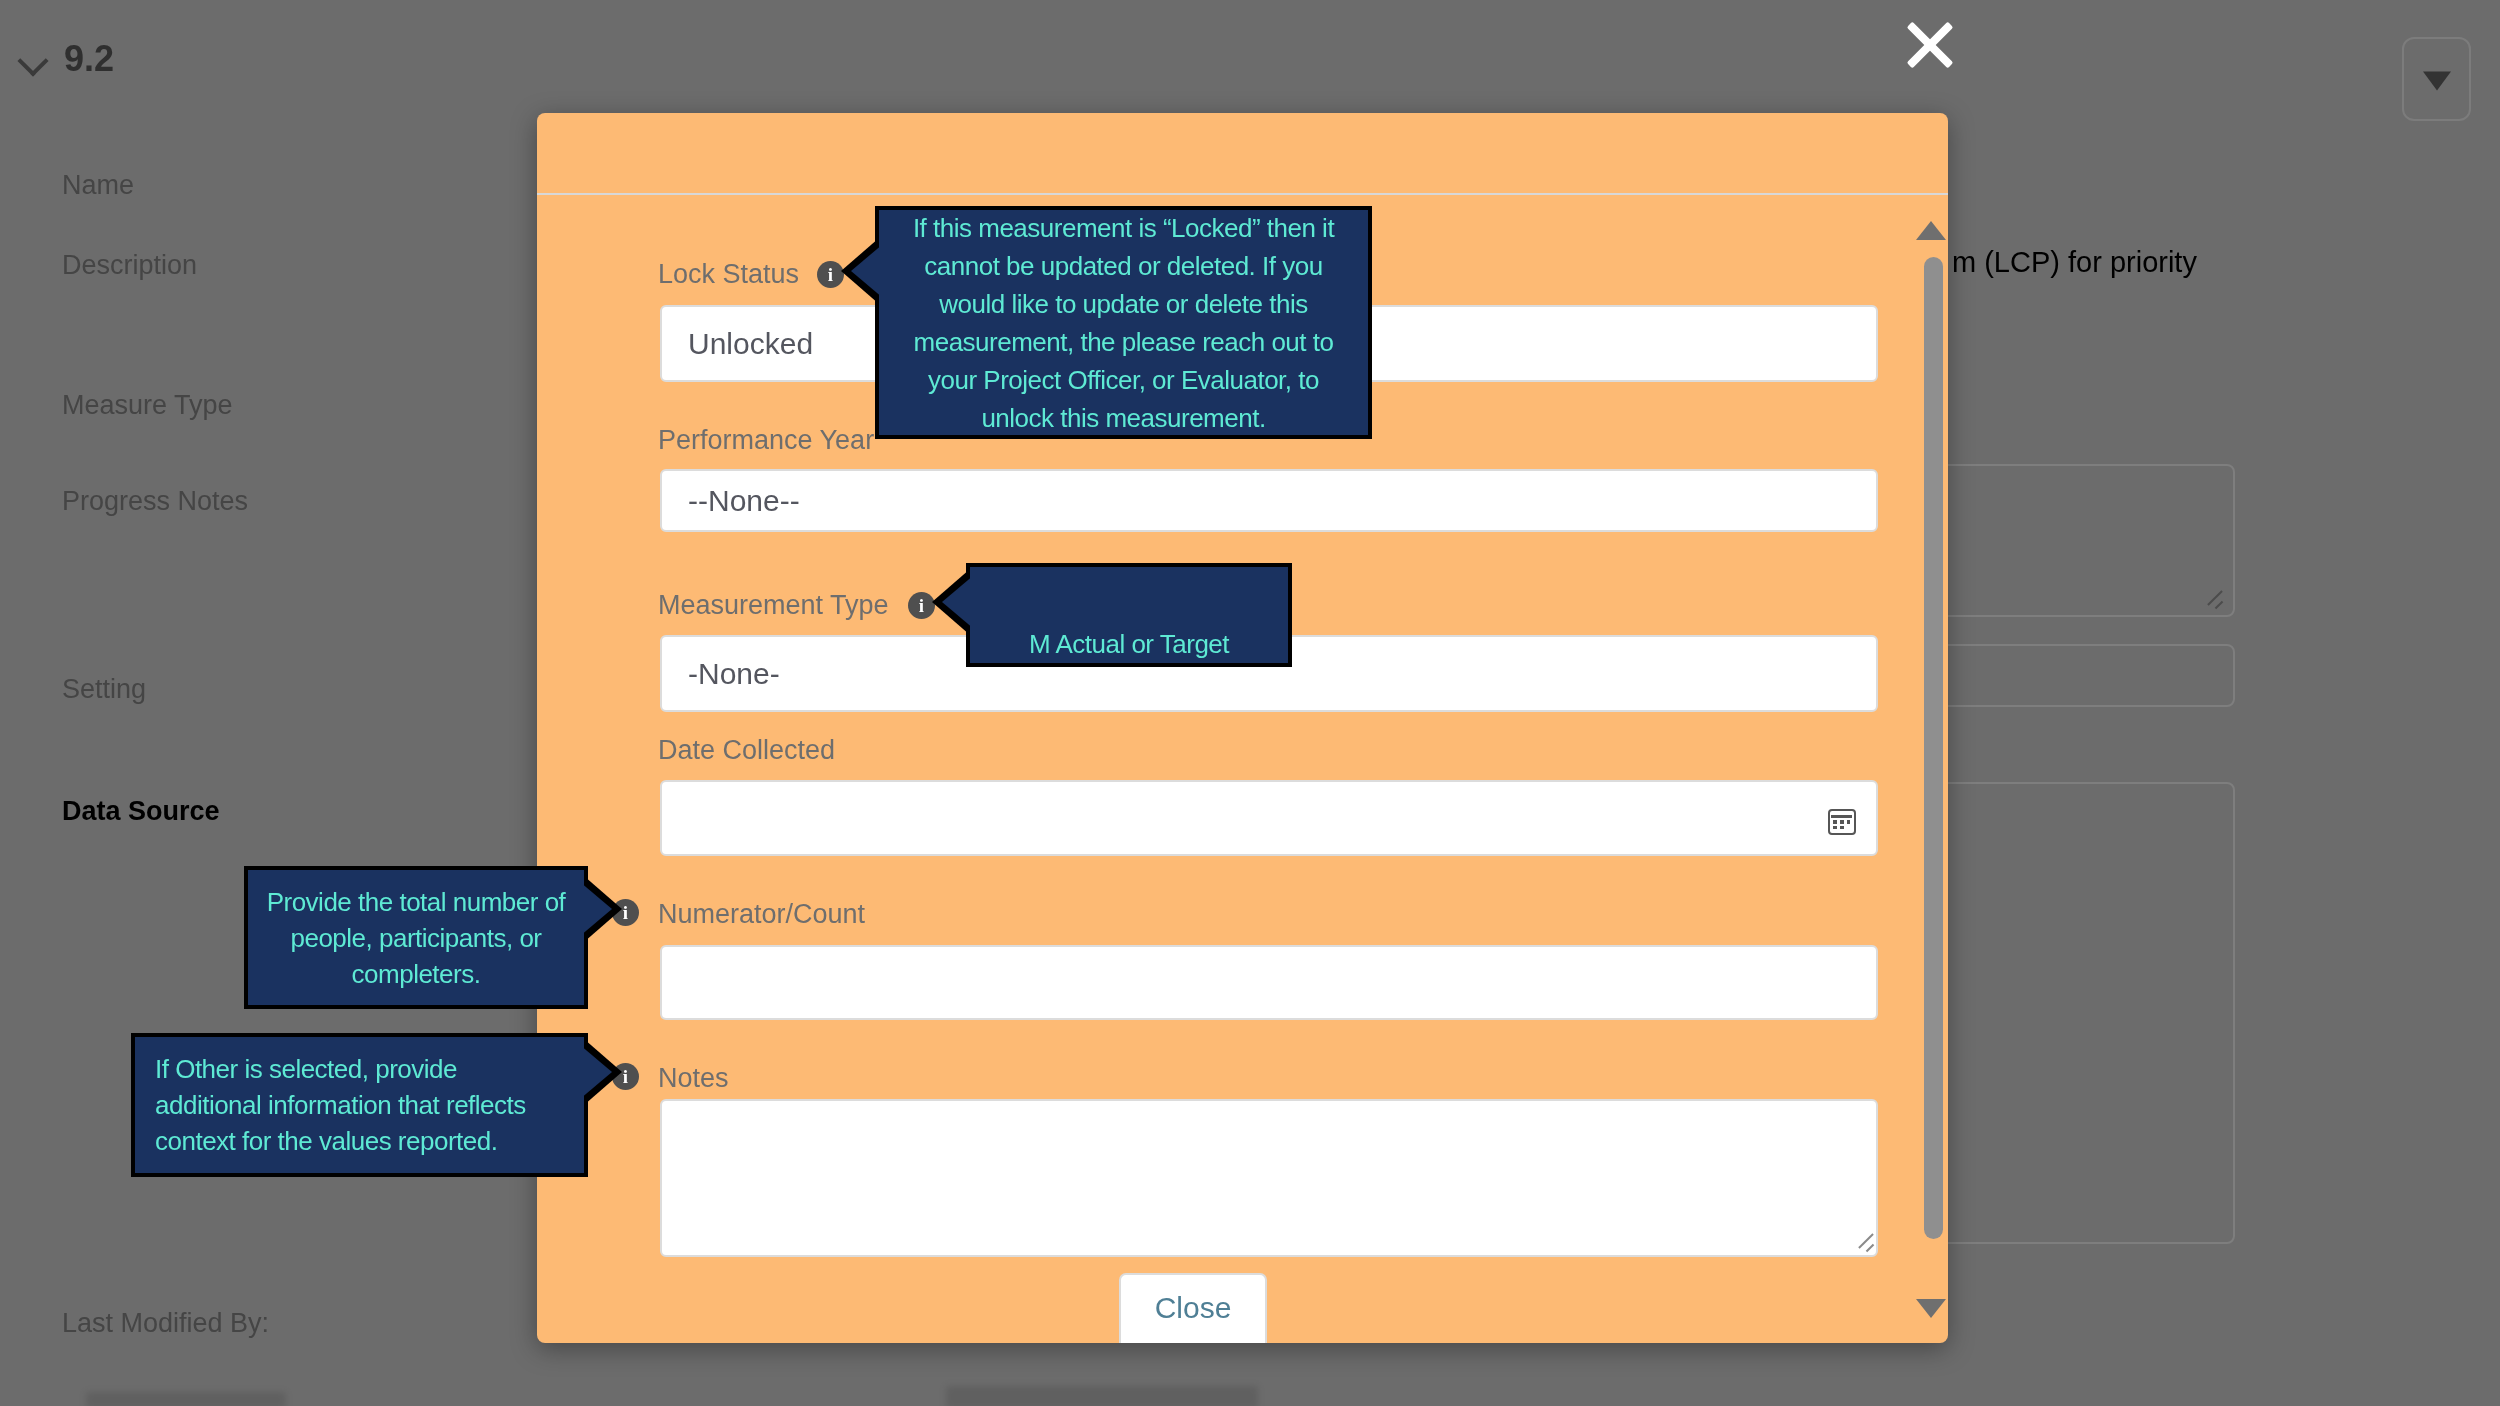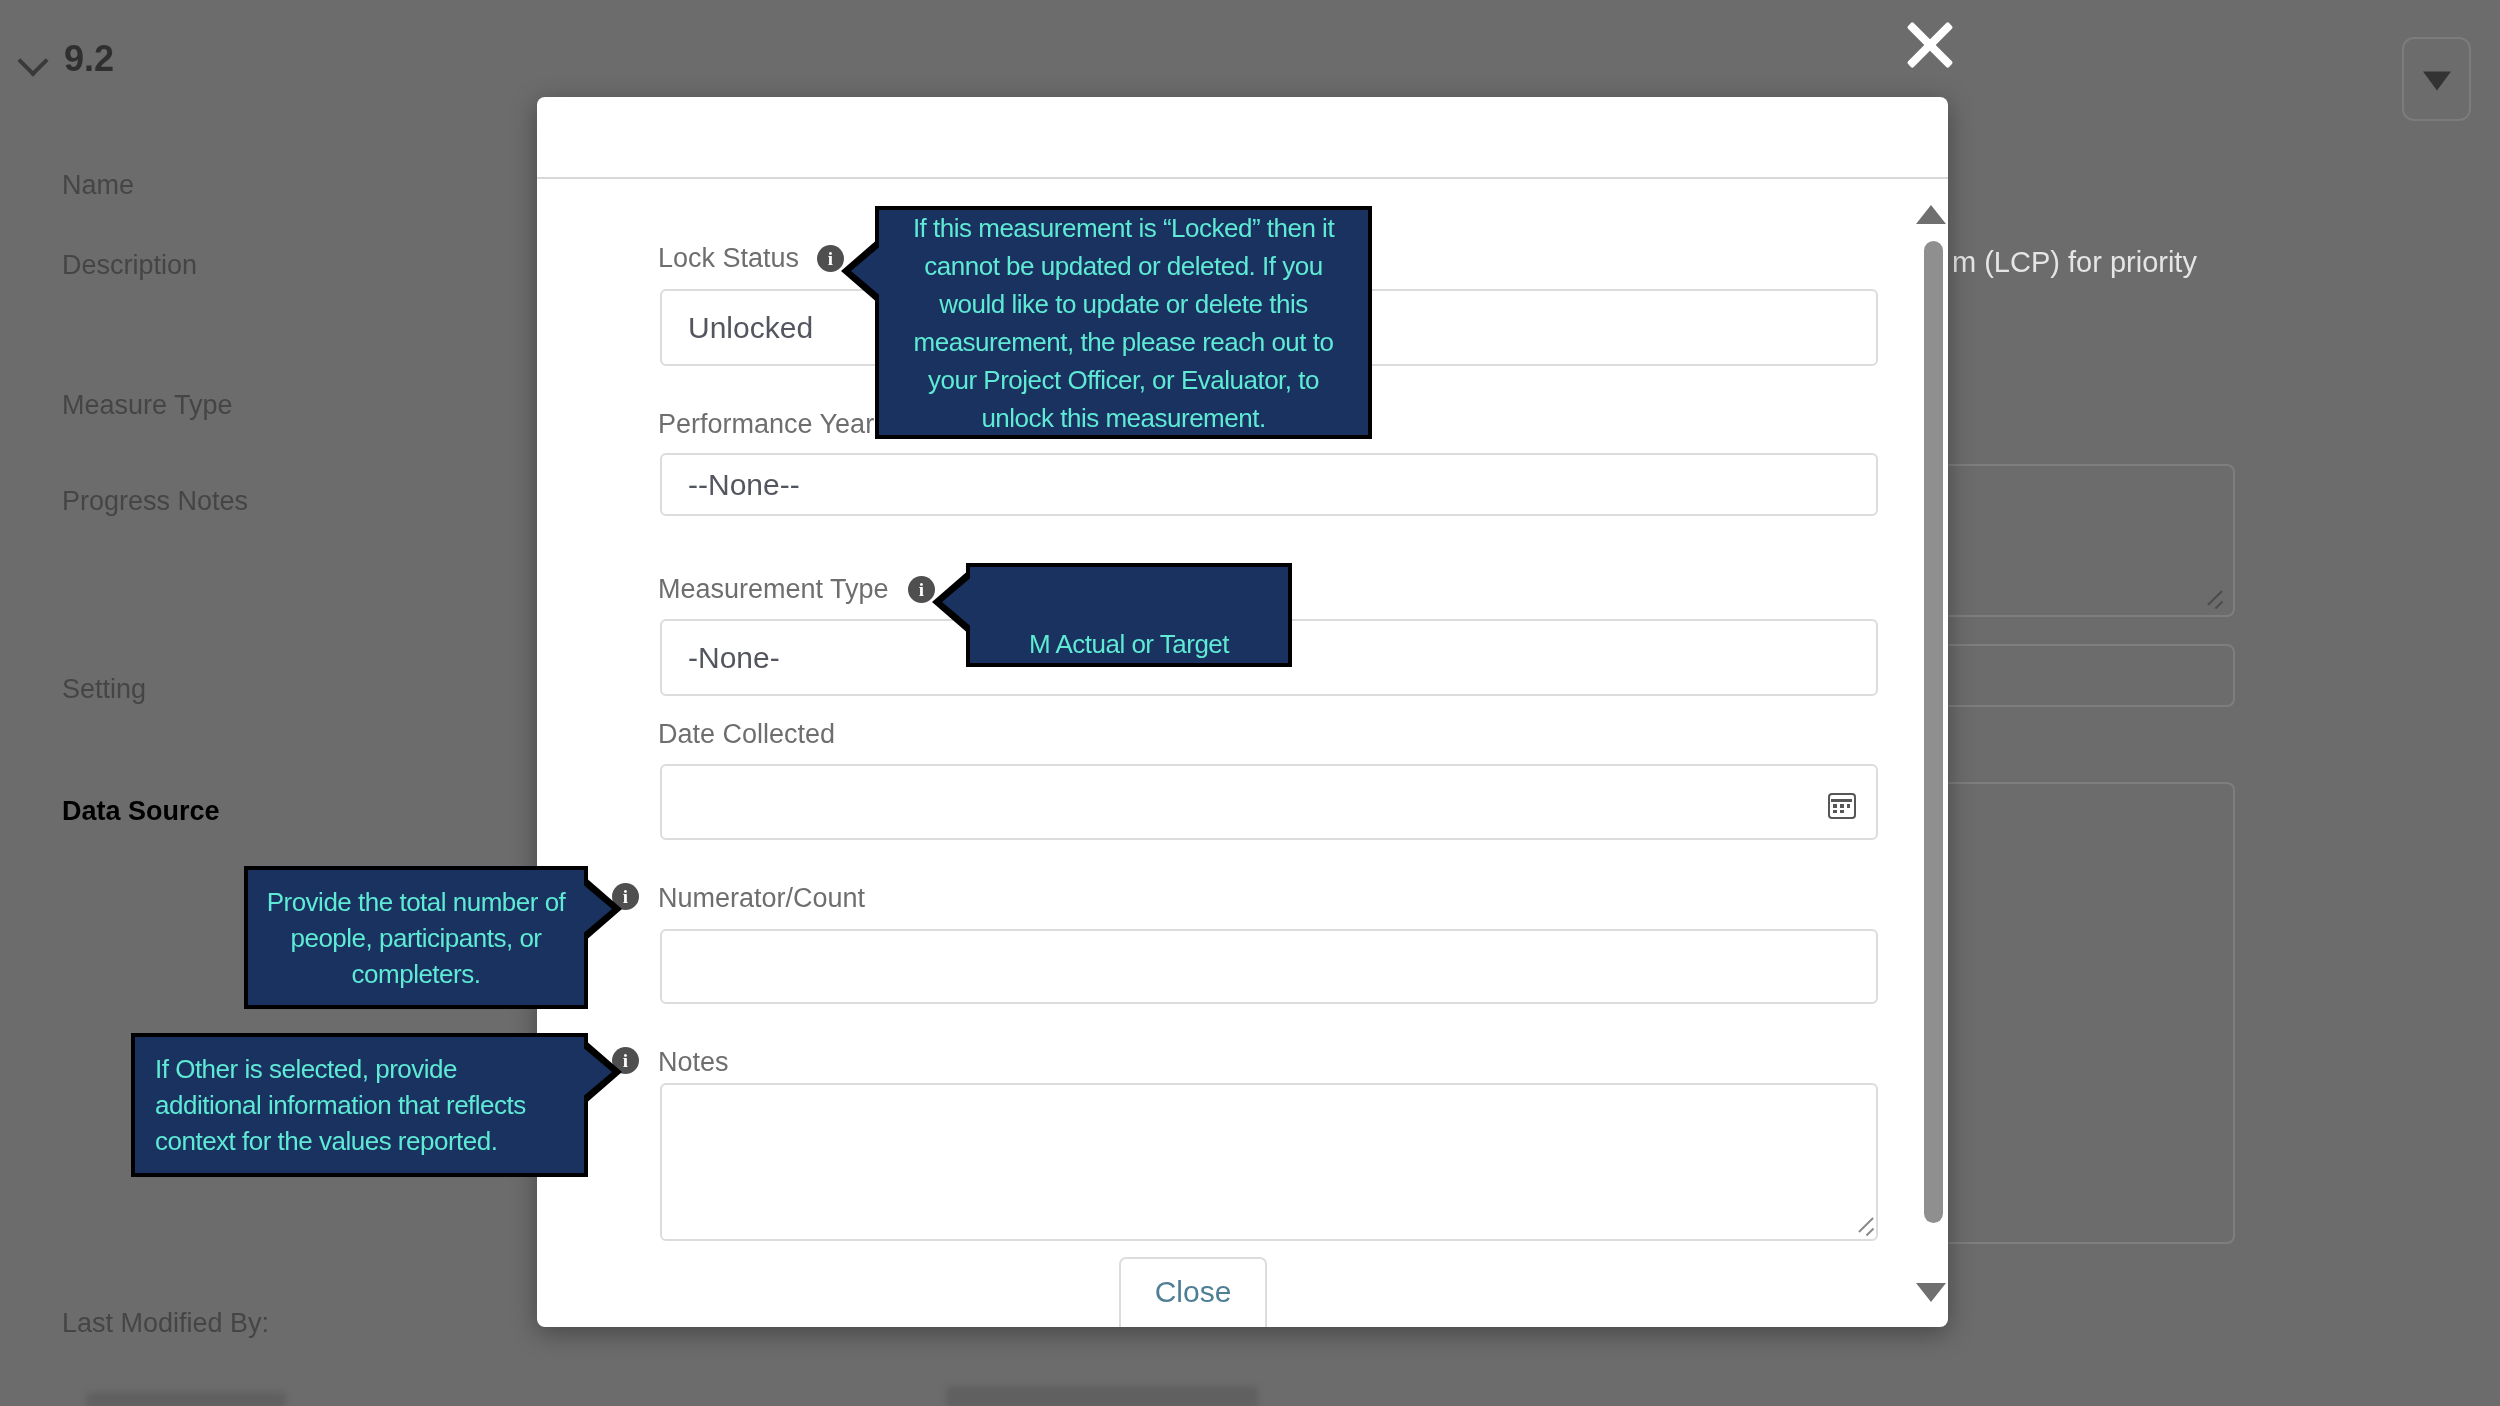--- a/index.html
+++ b/index.html
@@ -14,21 +14,21 @@
   #bg-description{top:250px;}
   #bg-measure-type{top:390px;}
   #bg-progress-notes{top:486px;}
   #bg-setting{top:674px;}
   #bg-data-source{top:796px;color:#000000;font-weight:bold;}
   #bg-last-modified{top:1308px;}
   #bg-section-header{position:absolute;left:64px;top:38px;color:#2f2f2f;font-size:36px;font-weight:bold;}
   #bg-chevron{position:absolute;left:20px;top:48px;width:26px;height:26px;}
   #bg-chevron:before{content:"";position:absolute;left:2px;top:2px;width:18px;height:18px;
     border-right:4px solid #3a3a3a;border-bottom:4px solid #3a3a3a;transform:rotate(45deg);}
-  #bg-right-text{position:absolute;left:1952px;top:246px;color:#e5e5e5;font-size:29px;text-align:right;}
+  #bg-right-text{position:absolute;left:1952px;top:246px;color:#000000;font-size:29px;text-align:right;}
   .bg-box{position:absolute;border:2px solid #7e7e7e;border-radius:8px;}
   #bg-box-textarea{left:1690px;top:464px;width:541px;height:149px;}
   #bg-box-select{left:1690px;top:644px;width:541px;height:59px;}
   #bg-box-big{left:1690px;top:782px;width:541px;height:458px;}
   .resize-glyph{position:absolute;width:22px;height:22px;}
   .resize-glyph:before,.resize-glyph:after{content:"";position:absolute;background:#5a5a5a;height:2px;transform:rotate(-45deg);}
   .resize-glyph:before{width:20px;left:1px;top:9px;}
   .resize-glyph:after{width:10px;left:10px;top:16px;}
   #bg-resize{left:2204px;top:588px;}
   #bg-resize:before,#bg-resize:after{background:#4c4c4c;}
@@ -37,21 +37,21 @@
     width:0;height:0;border-left:14px solid transparent;border-right:14px solid transparent;border-top:19px solid #333333;}
   .redacted{position:absolute;background:#4d4d4d;opacity:.38;filter:blur(3px);border-radius:3px;}
   #redacted-1{left:86px;top:1392px;width:200px;height:16px;}
   #redacted-2{left:946px;top:1386px;width:312px;height:22px;}
   
   #overlay-close{position:absolute;left:1902px;top:17px;width:56px;height:56px;cursor:pointer;}
   #overlay-close:before,#overlay-close:after{content:"";position:absolute;left:-1px;top:24px;width:58px;height:8px;background:#ffffff;border-radius:2px;}
   #overlay-close:before{transform:rotate(45deg);}
   #overlay-close:after{transform:rotate(-45deg);}
   
-  #modal{position:absolute;left:537px;top:97px;width:1411px;height:1230px;background:#ffffff;
+  #modal{position:absolute;left:537px;top:113px;width:1411px;height:1230px;background:#fdba74;
     border-radius:8px;box-shadow:0 6px 26px rgba(0,0,0,.35);overflow:hidden;}
   #modal-divider{position:absolute;left:0;top:80px;width:100%;height:2px;background:#d8d8d8;}
   .fld-label{position:absolute;left:121px;color:#6e6e6e;font-size:27px;}
   #lbl-lock{top:146px;}
   #lbl-year{top:312px;}
   #lbl-mtype{top:477px;text-align:right;}
   #lbl-date{top:622px;}
   #lbl-num{top:786px;}
   #lbl-notes{top:950px;}
   .fld-input{position:absolute;left:123px;width:1218px;background:#fff;border:2px solid #dcdcdc;border-radius:6px;

